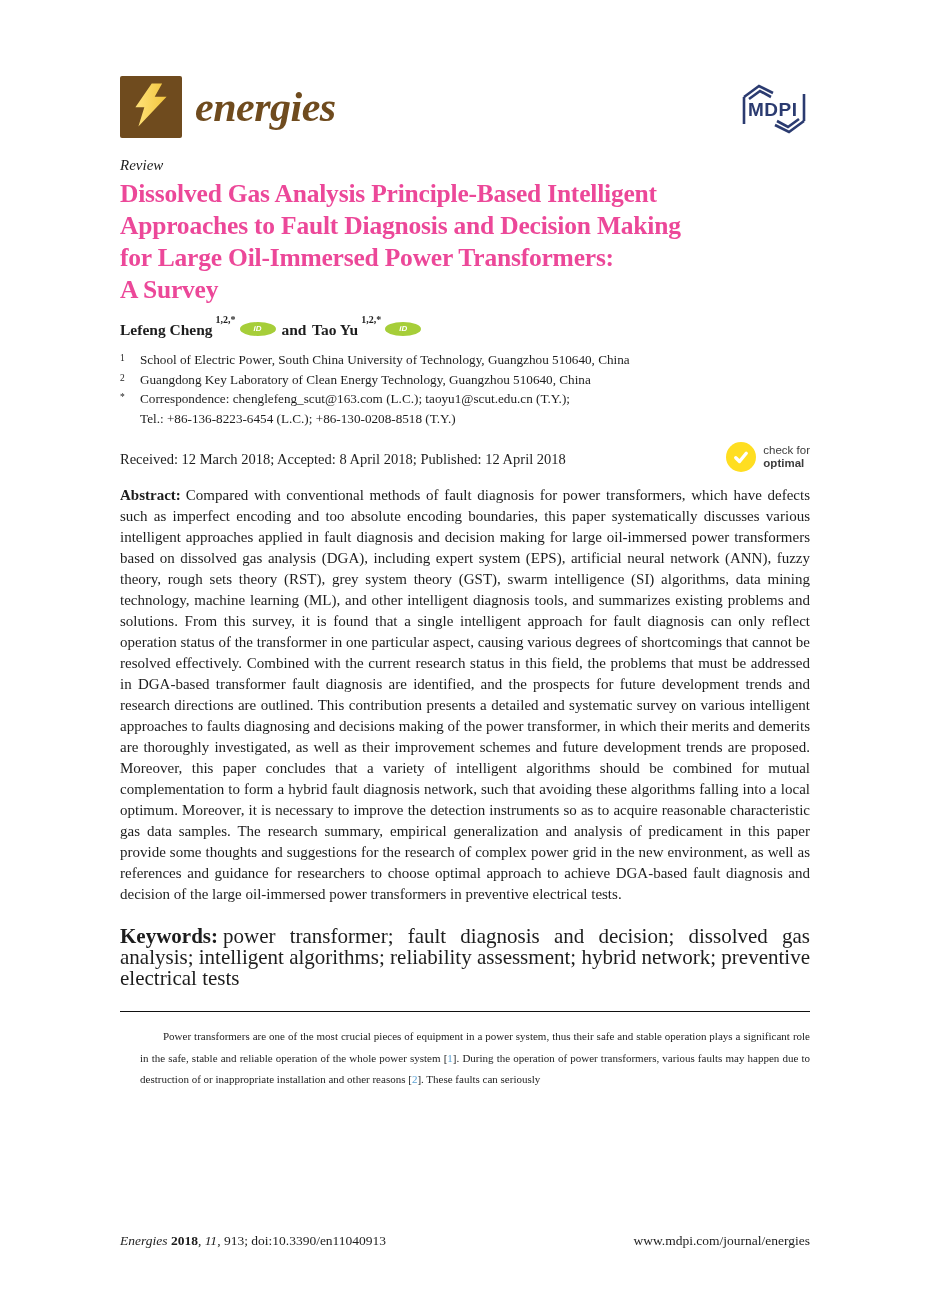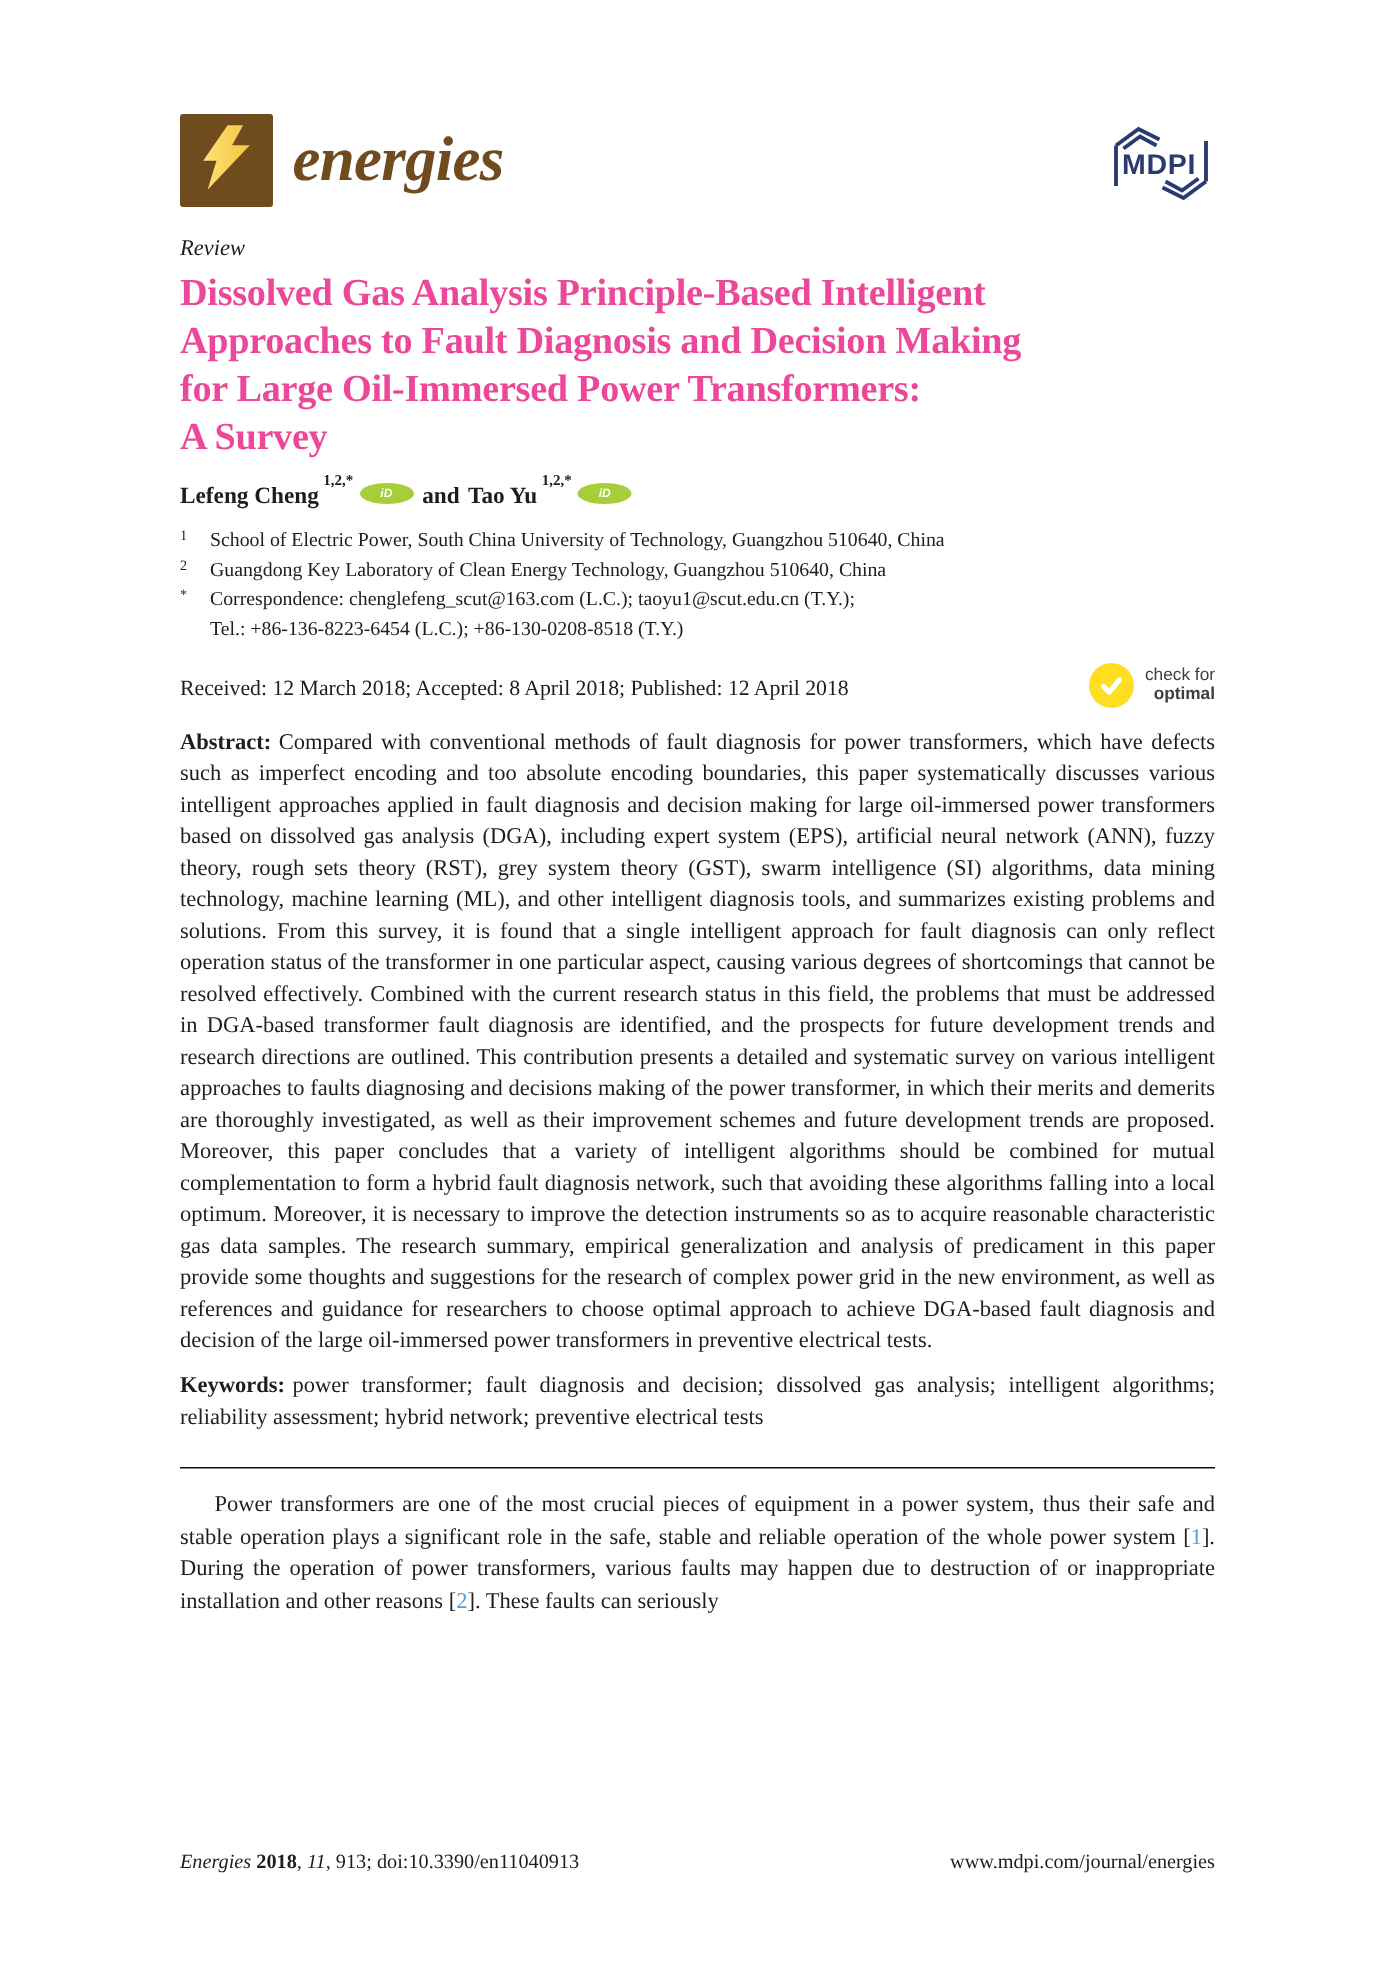--- a/index.html
+++ b/index.html
@@ -48,32 +48,32 @@
   .aff-marker { width:20px; font-size:9.5px; position:relative; top:-1px; flex:none; }
   .aff-text { flex:1; }
 
   
   .dates-row { margin-top:23px; display:flex; justify-content:space-between; align-items:flex-start; font-size:14.5px; }
   .badge { display:flex; align-items:center; gap:7px; margin-top:-9px; cursor:pointer; }
   .badge-circle {
     width:30px; height:30px; border-radius:50%; background:#FFDE21;
     display:flex; align-items:center; justify-content:center; flex:none;
   }
-  .badge-text { font-family:"Liberation Sans", sans-serif; font-size:11.5px; line-height:13px; color:#3d3d3d;text-align:right; }
+  .badge-text { font-family:"Liberation Sans", sans-serif; font-size:11.5px; line-height:13px; color:#3d3d3d; }
   .badge-text .b2 { font-weight:bold; }
 
   
   .abstract { margin-top:13px; font-size:15px; line-height:21px; text-align:justify; }
   .abstract .label, .keywords .label { font-weight:bold; margin-right:5px; }
-  .keywords { margin-top:9px; font-size:15px; line-height:21px; text-align:justify; }
+  .keywords { margin-top:21px; font-size:21px; line-height:21px; text-align:justify; }
 
   .rule { margin-top:22px; border:none; border-top:1.6px solid #111; }
 
   .sec-heading { margin-top:38px; font-size:15.5px; font-weight:bold; }
-  .body-para { margin-top:14px; font-size:15px; line-height:21.5px; text-align:justify; text-indent:23px; }
+  .body-para { margin-top:14px; font-size:11px; line-height:21.5px; text-align:justify; text-indent:23px;margin-left:20px; }
   .cite { color:#569FD3; cursor:pointer; }
 
   
   .footer {
     position:absolute; left:120px; top:1233px; width:690px;
     display:flex; justify-content:space-between; font-size:13.5px;
   }
   .footer .it { font-style:italic; }
   .footer .bd { font-weight:bold; }
 </style>

